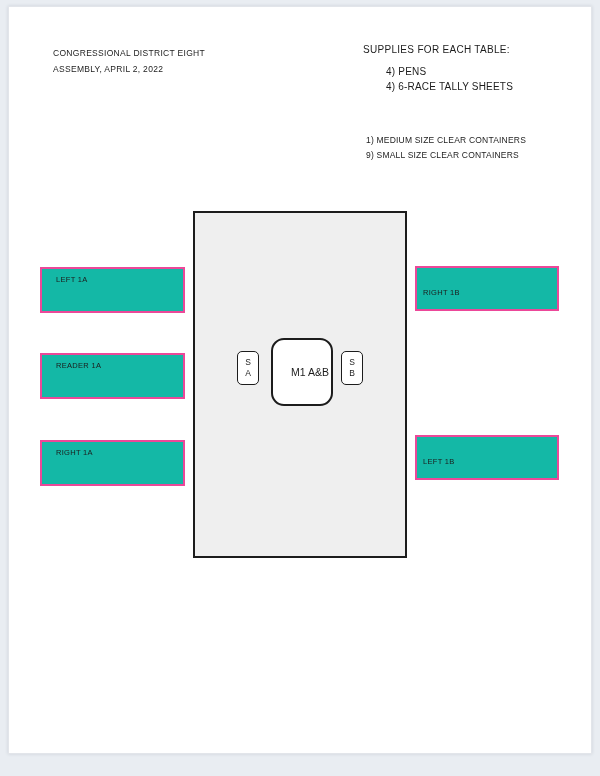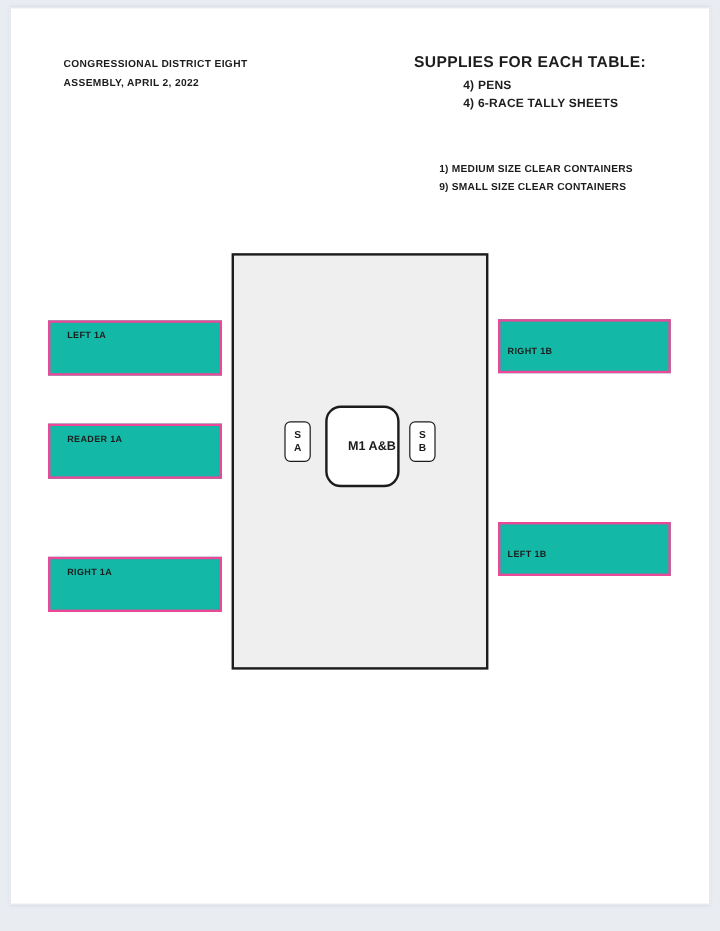--- a/index.html
+++ b/index.html
@@ -10,34 +10,33 @@
     position:relative;
     overflow:hidden;
   }
   .page {
     position:absolute;
     left:8px; top:6px;
     width:584px; height:748px;
     background:#ffffff;
     border:1px solid #e2e5ea;
     box-shadow:0 0 3px rgba(120,130,145,0.25);
-    font-weight:bold;
   }
 
   
   .header {
     position:absolute; left:44px; top:38px;
     font-size:8.5px; letter-spacing:0.3px; line-height:16px;
     color:#1c1c1c;
   }
 
   
   .supplies-heading {
-    position:absolute; left:336px; top:37px;
-    font-size:13px; letter-spacing:0.3px; color:#1c1c1c;
+    position:absolute; left:354px; top:37px;
+    font-size:10px; letter-spacing:0.3px; color:#1c1c1c;
   }
   .supplies-group1 {
     position:absolute; left:377px; top:58px;
     font-size:10px; letter-spacing:0.2px; line-height:14.5px; color:#1c1c1c;
   }
   .supplies-group2 {
     position:absolute; left:357px; top:107px;
     font-size:8.5px; letter-spacing:0.2px; line-height:14.5px; color:#1c1c1c;margin-top:19px;
   }
 
@@ -56,21 +55,21 @@
     border:2px solid #ec4899;
     font-size:7.5px;
     letter-spacing:0.3px;
     color:#1c1c1c;
   }
   .table-box .table-label { display:block; }
   .tb-left   { left:31px;  width:145px; height:46px; padding:6px 0 0 14px; }
   .tb-right  { left:406px; width:144px; height:45px; padding:20px 0 0 6px; }
   .tb-left-1a   { top:260px; }
   .tb-reader-1a { top:346px; }
-  .tb-right-1a  { top:433px;margin-top:24px; }
+  .tb-right-1a  { top:433px; }
   .tb-right-1b  { top:259px; }
   .tb-reader-1b { top:342px; }
   .tb-left-1b   { top:428px; }
 
   
   .small-box {
     position:absolute;
     width:22px; height:34px;
     background:#ffffff;
     border:1.5px solid #1c1c1c;

